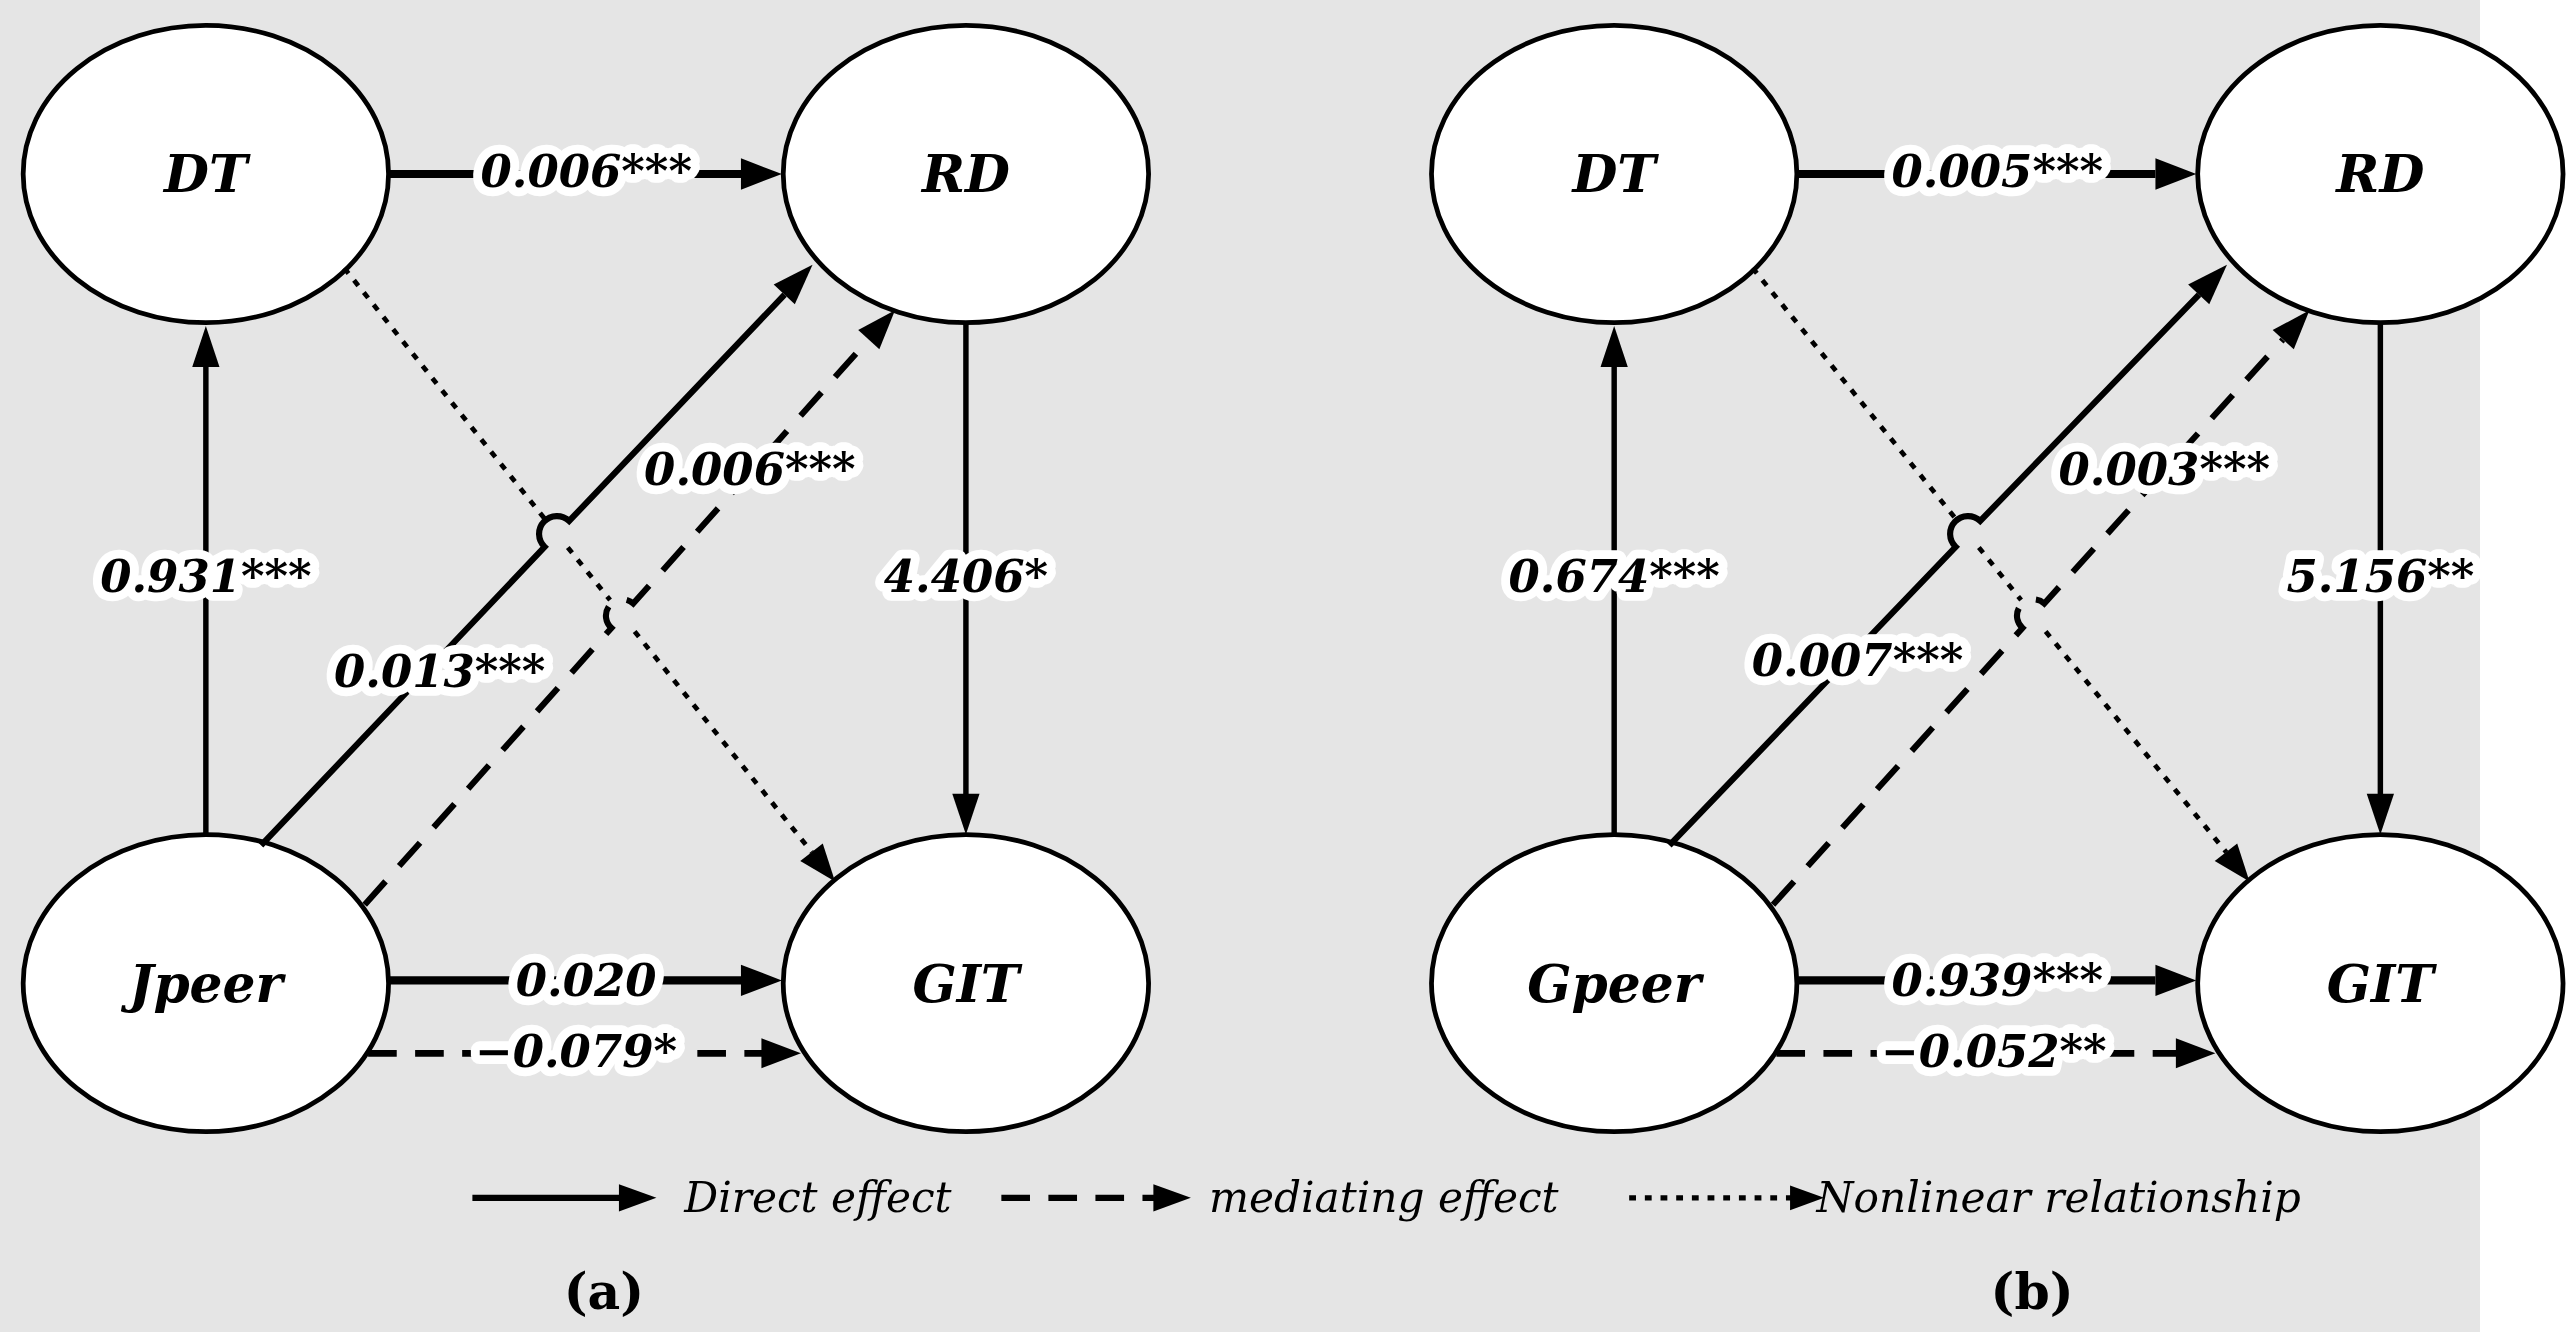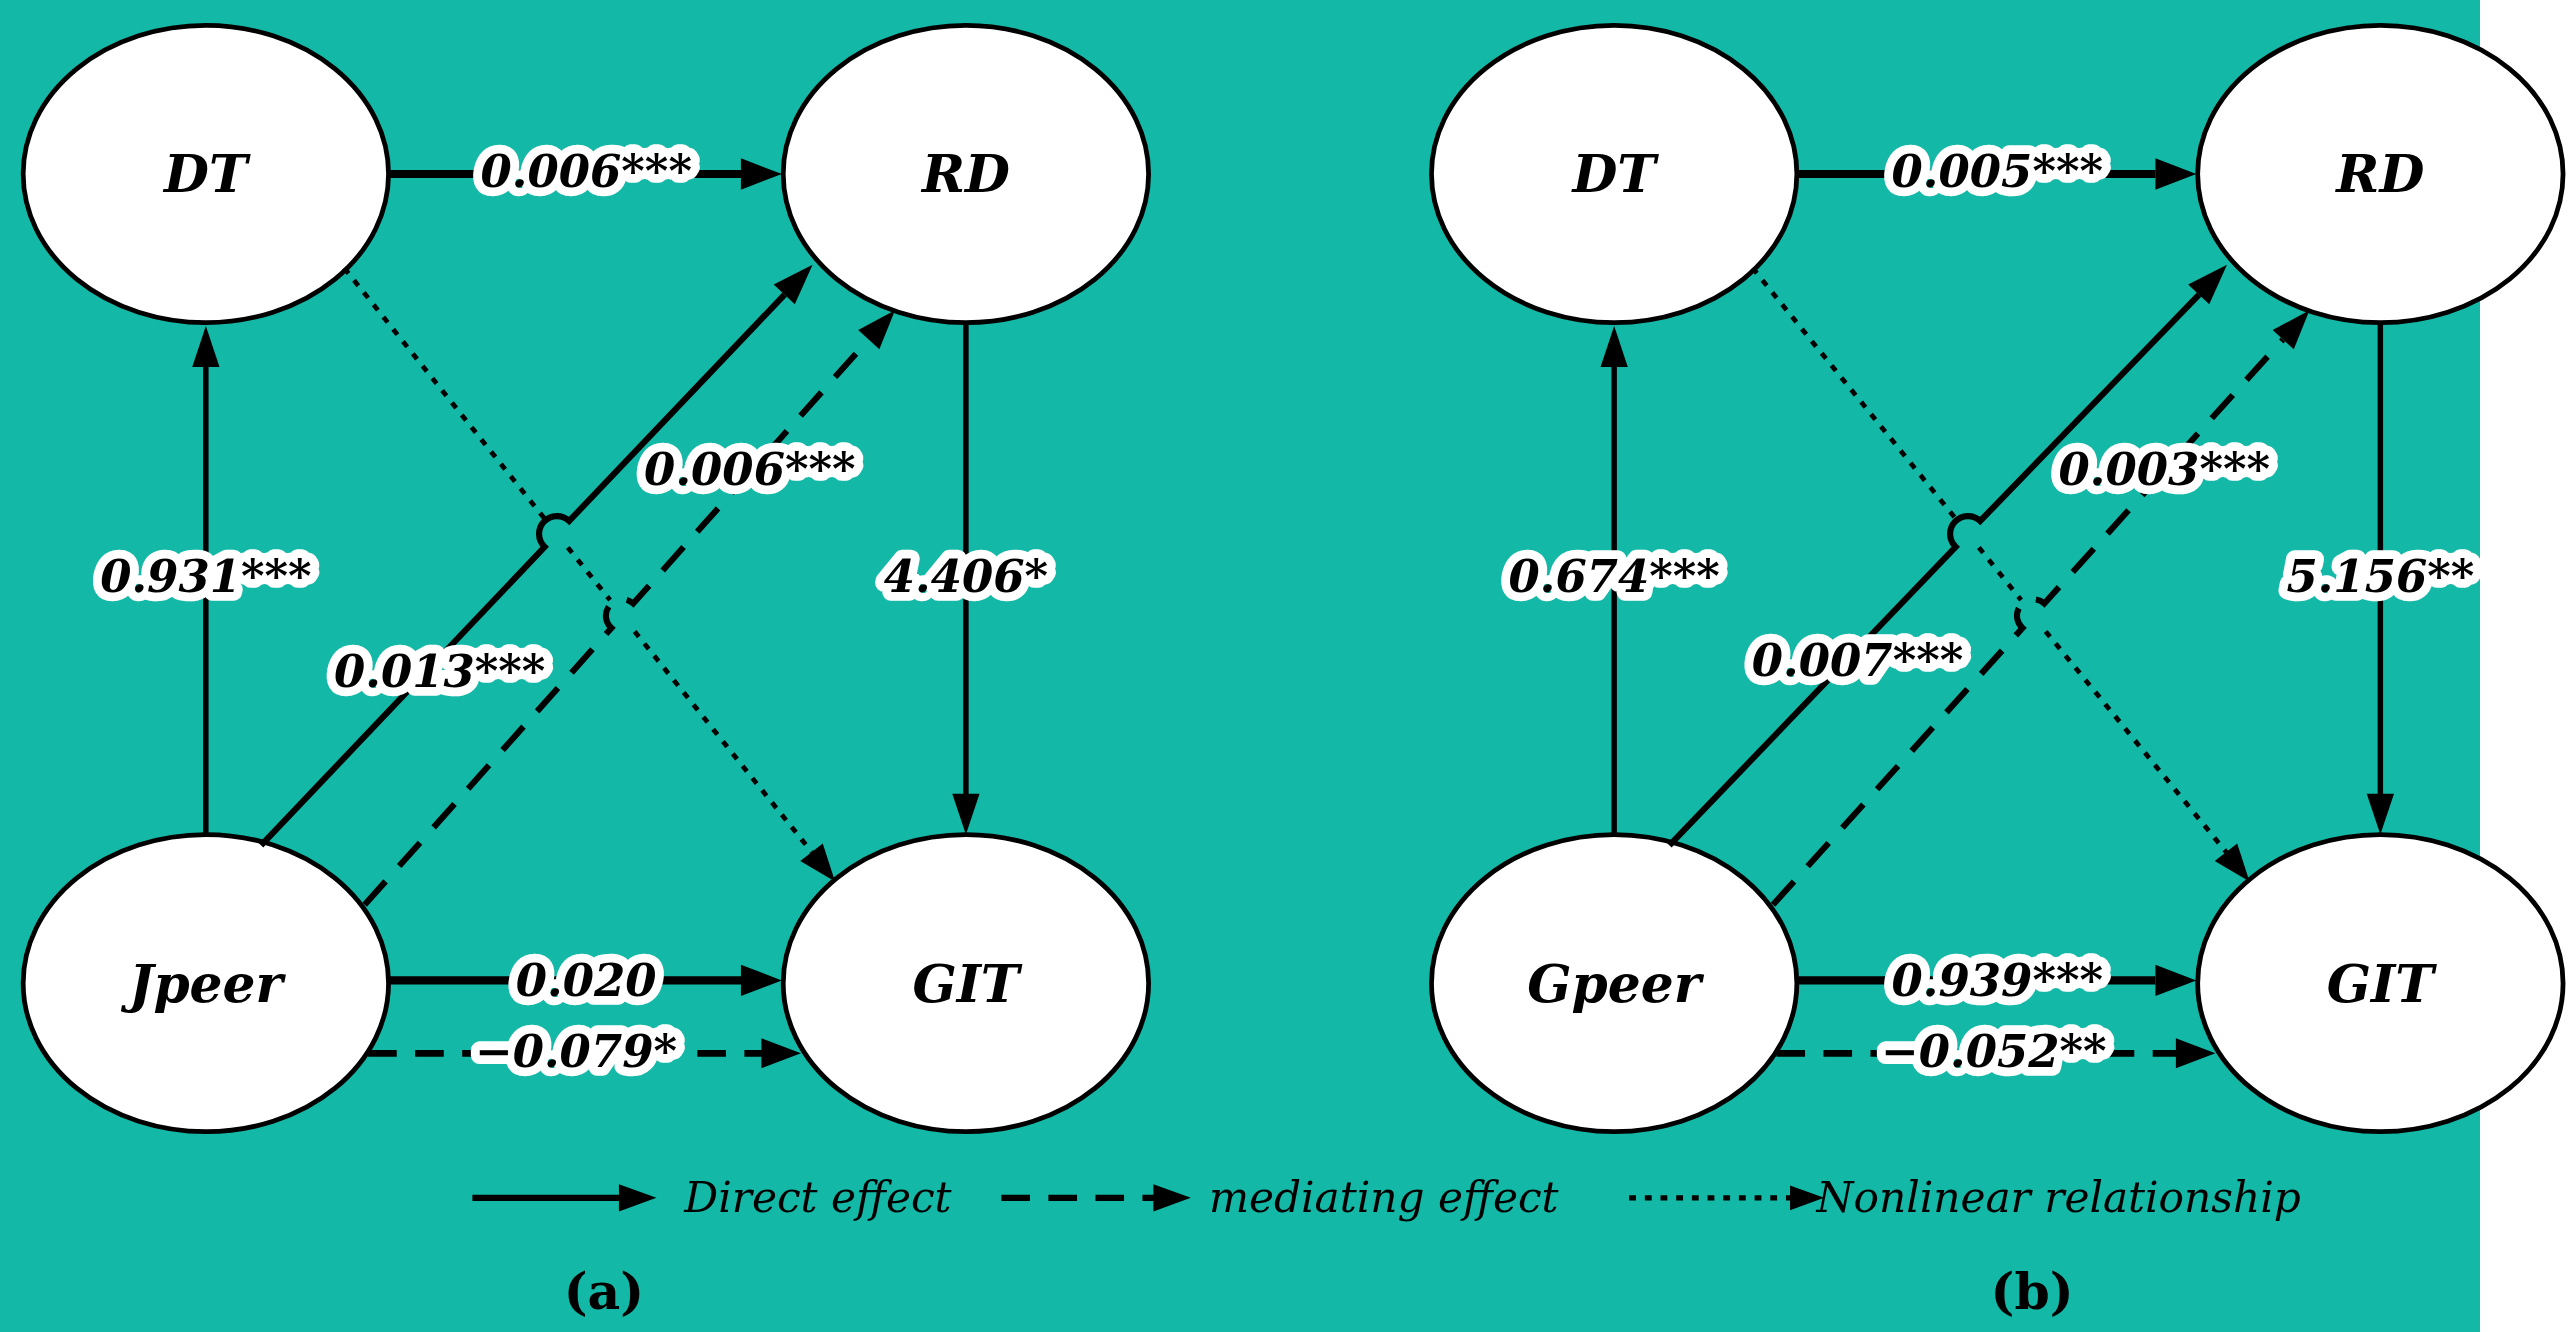--- a/index.html
+++ b/index.html
@@ -6,21 +6,21 @@
     margin: 0;
     padding: 0;
     background: #ffffff;
     width: 2576px;
     height: 1333px;
     overflow: hidden;
   }
   .figure-wrap {
     width: 2480px;
     height: 1333px;
-    background: #14b8a6;
+    background: #e5e5e5;
   }
   svg { display: block; }
   text {
     fill: #000000;
     text-anchor: middle;
   }
   .node-label {
     font-family: "DejaVu Serif", "Liberation Serif", serif;
     font-size: 76px;
     font-style: italic;

